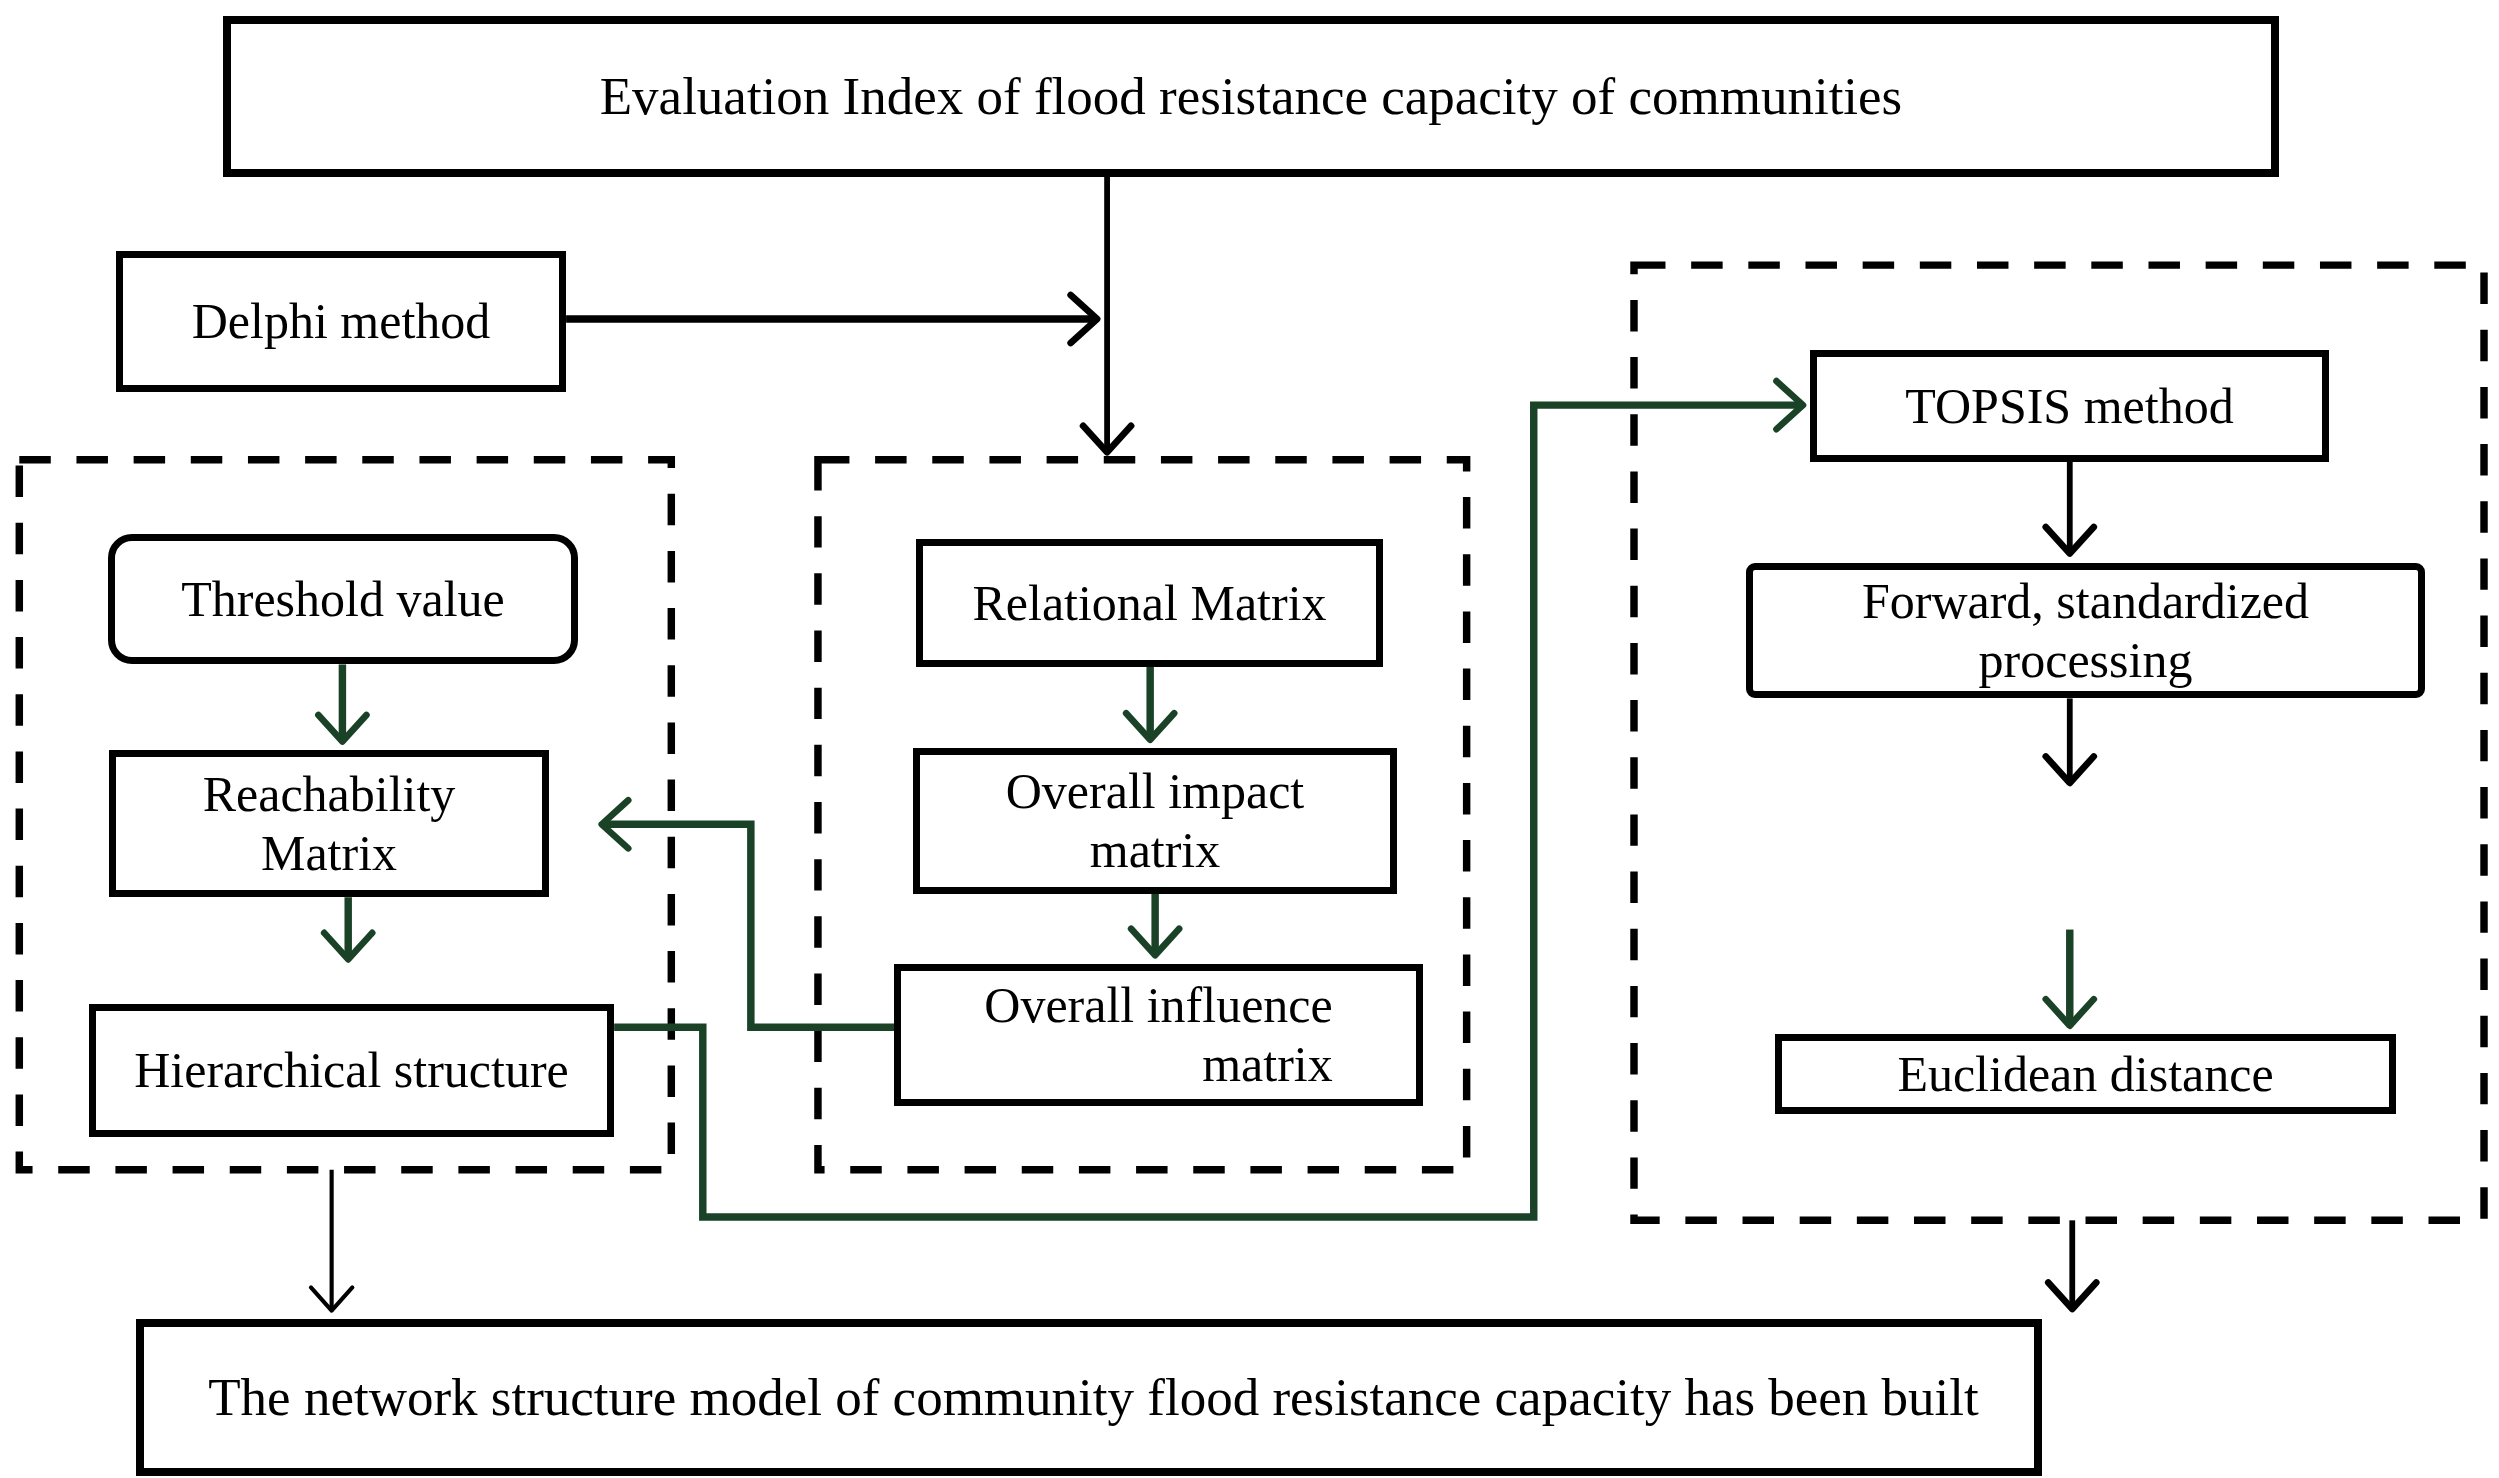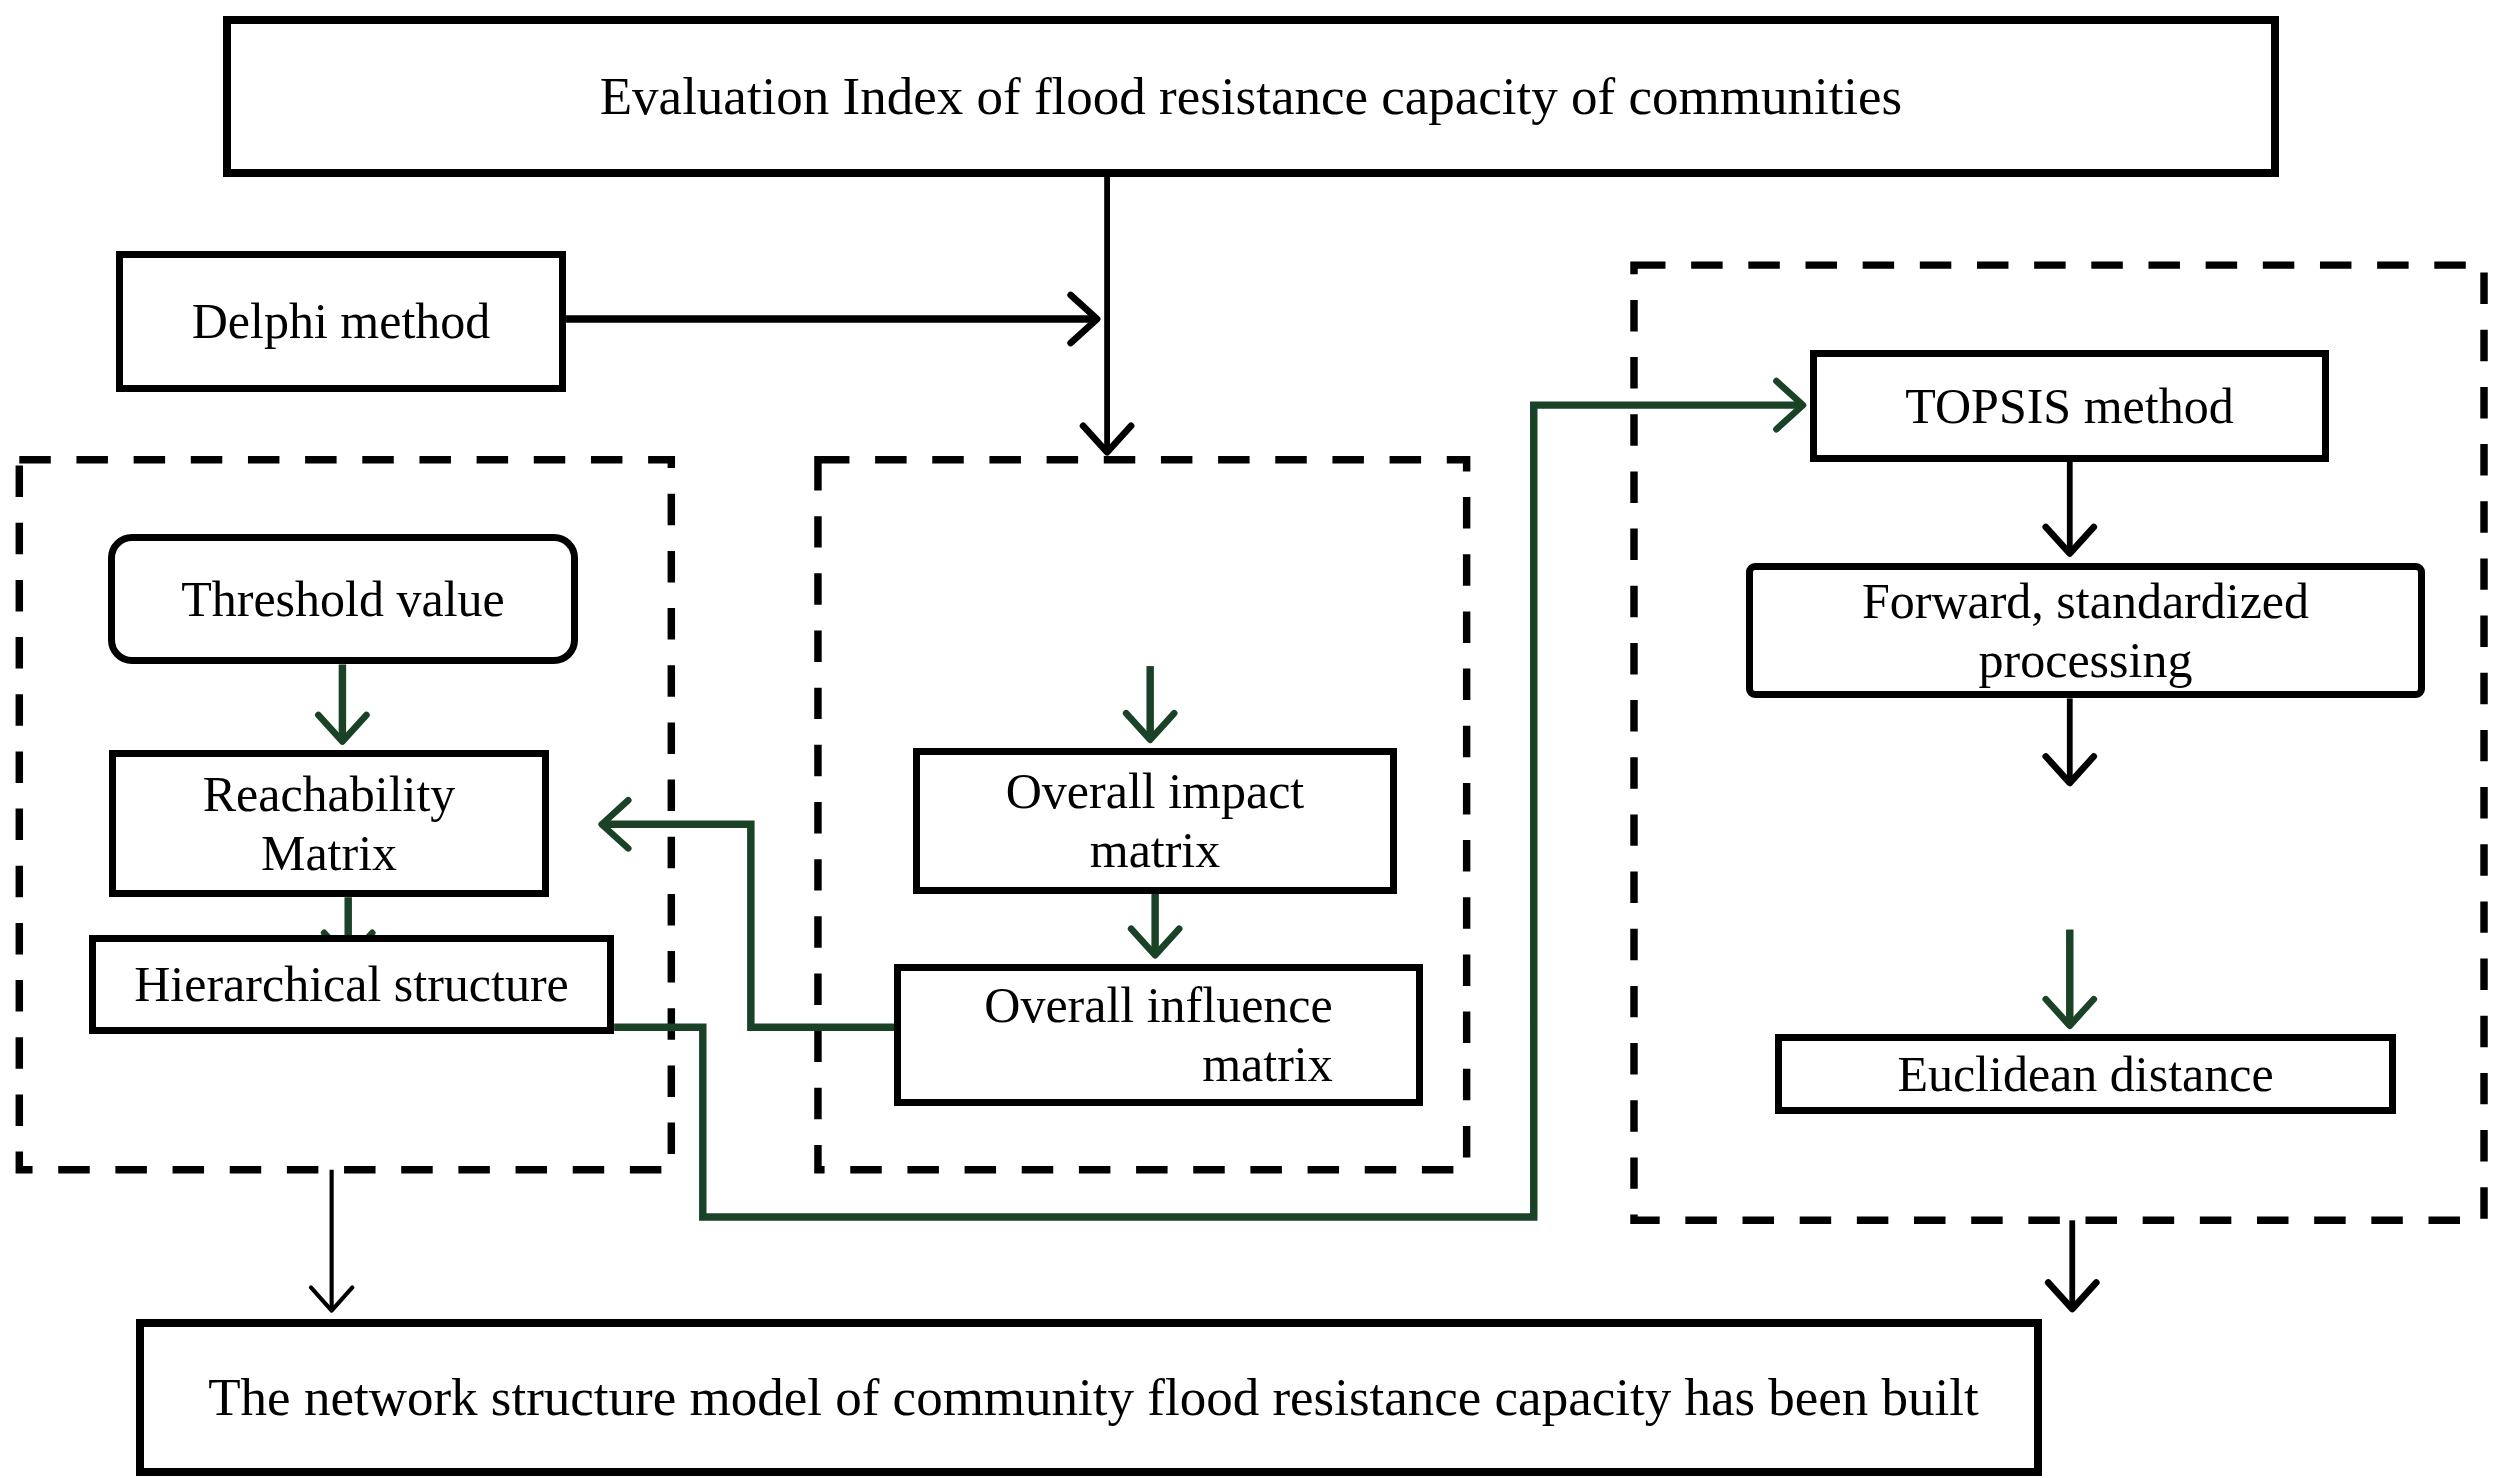--- a/index.html
+++ b/index.html
@@ -38,21 +38,21 @@
   }
   .banner {
     border-width: 8.3px;
     font-size: 53px;
   }
   
   #nd-evaluation   { left: 223px;  top: 15.7px;   width: 2056px; height: 161px; }
   #nd-delphi       { left: 116px;  top: 251px;  width: 450px;  height: 141px; }
   #nd-threshold    { left: 108px;  top: 534px;  width: 470px;  height: 130px; border-radius: 24px; }
   #nd-reachability { left: 109px;  top: 750px;  width: 440px;  height: 147px; }
-  #nd-hierarchical { left: 89px;  top: 935px; width: 525px;  height: 99px; }
+  #nd-hierarchical { left: 89px;  top: 1004px; width: 525px;  height: 133px; }
   #nd-relational   { left: 916px; top: 539px;  width: 467px;  height: 128px; }
   #nd-impact       { left: 913px; top: 748px;  width: 484px;  height: 146px; }
   #nd-influence    { left: 894px; top: 964px; width: 529px;  height: 142px; text-align: right; }
   #nd-topsis       { left: 1810px; top: 350px;  width: 519px;  height: 112px; }
   #nd-forward      { left: 1746px; top: 563px;  width: 679px;  height: 135px; border-radius: 9px; }
   #nd-ideal        { left: 1737px; top: 793px;  width: 660px;  height: 137px; }
   #nd-euclidean    { left: 1775px; top: 1034px; width: 621px;  height: 80px; }
   #nd-network      { left: 136px;  top: 1319px; width: 1906px; height: 157px; padding-left: 9px; }
 </style>
 </head>
@@ -97,20 +97,21 @@
 
   <div class="node" id="nd-delphi">Delphi method</div>
 
   <div class="node" id="nd-threshold">Threshold value</div>
 
   <div class="node" id="nd-reachability">Reachability
 Matrix</div>
 
   <div class="node" id="nd-hierarchical">Hierarchical structure</div>
 
+  <div class="node" id="nd-relational">Relational Matrix</div>
 
   <div class="node" id="nd-impact">Overall impact
 matrix</div>
 
   <div class="node" id="nd-influence">Overall influence
 matrix</div>
 
   <div class="node" id="nd-topsis">TOPSIS method</div>
 
   <div class="node" id="nd-forward">Forward, standardized

